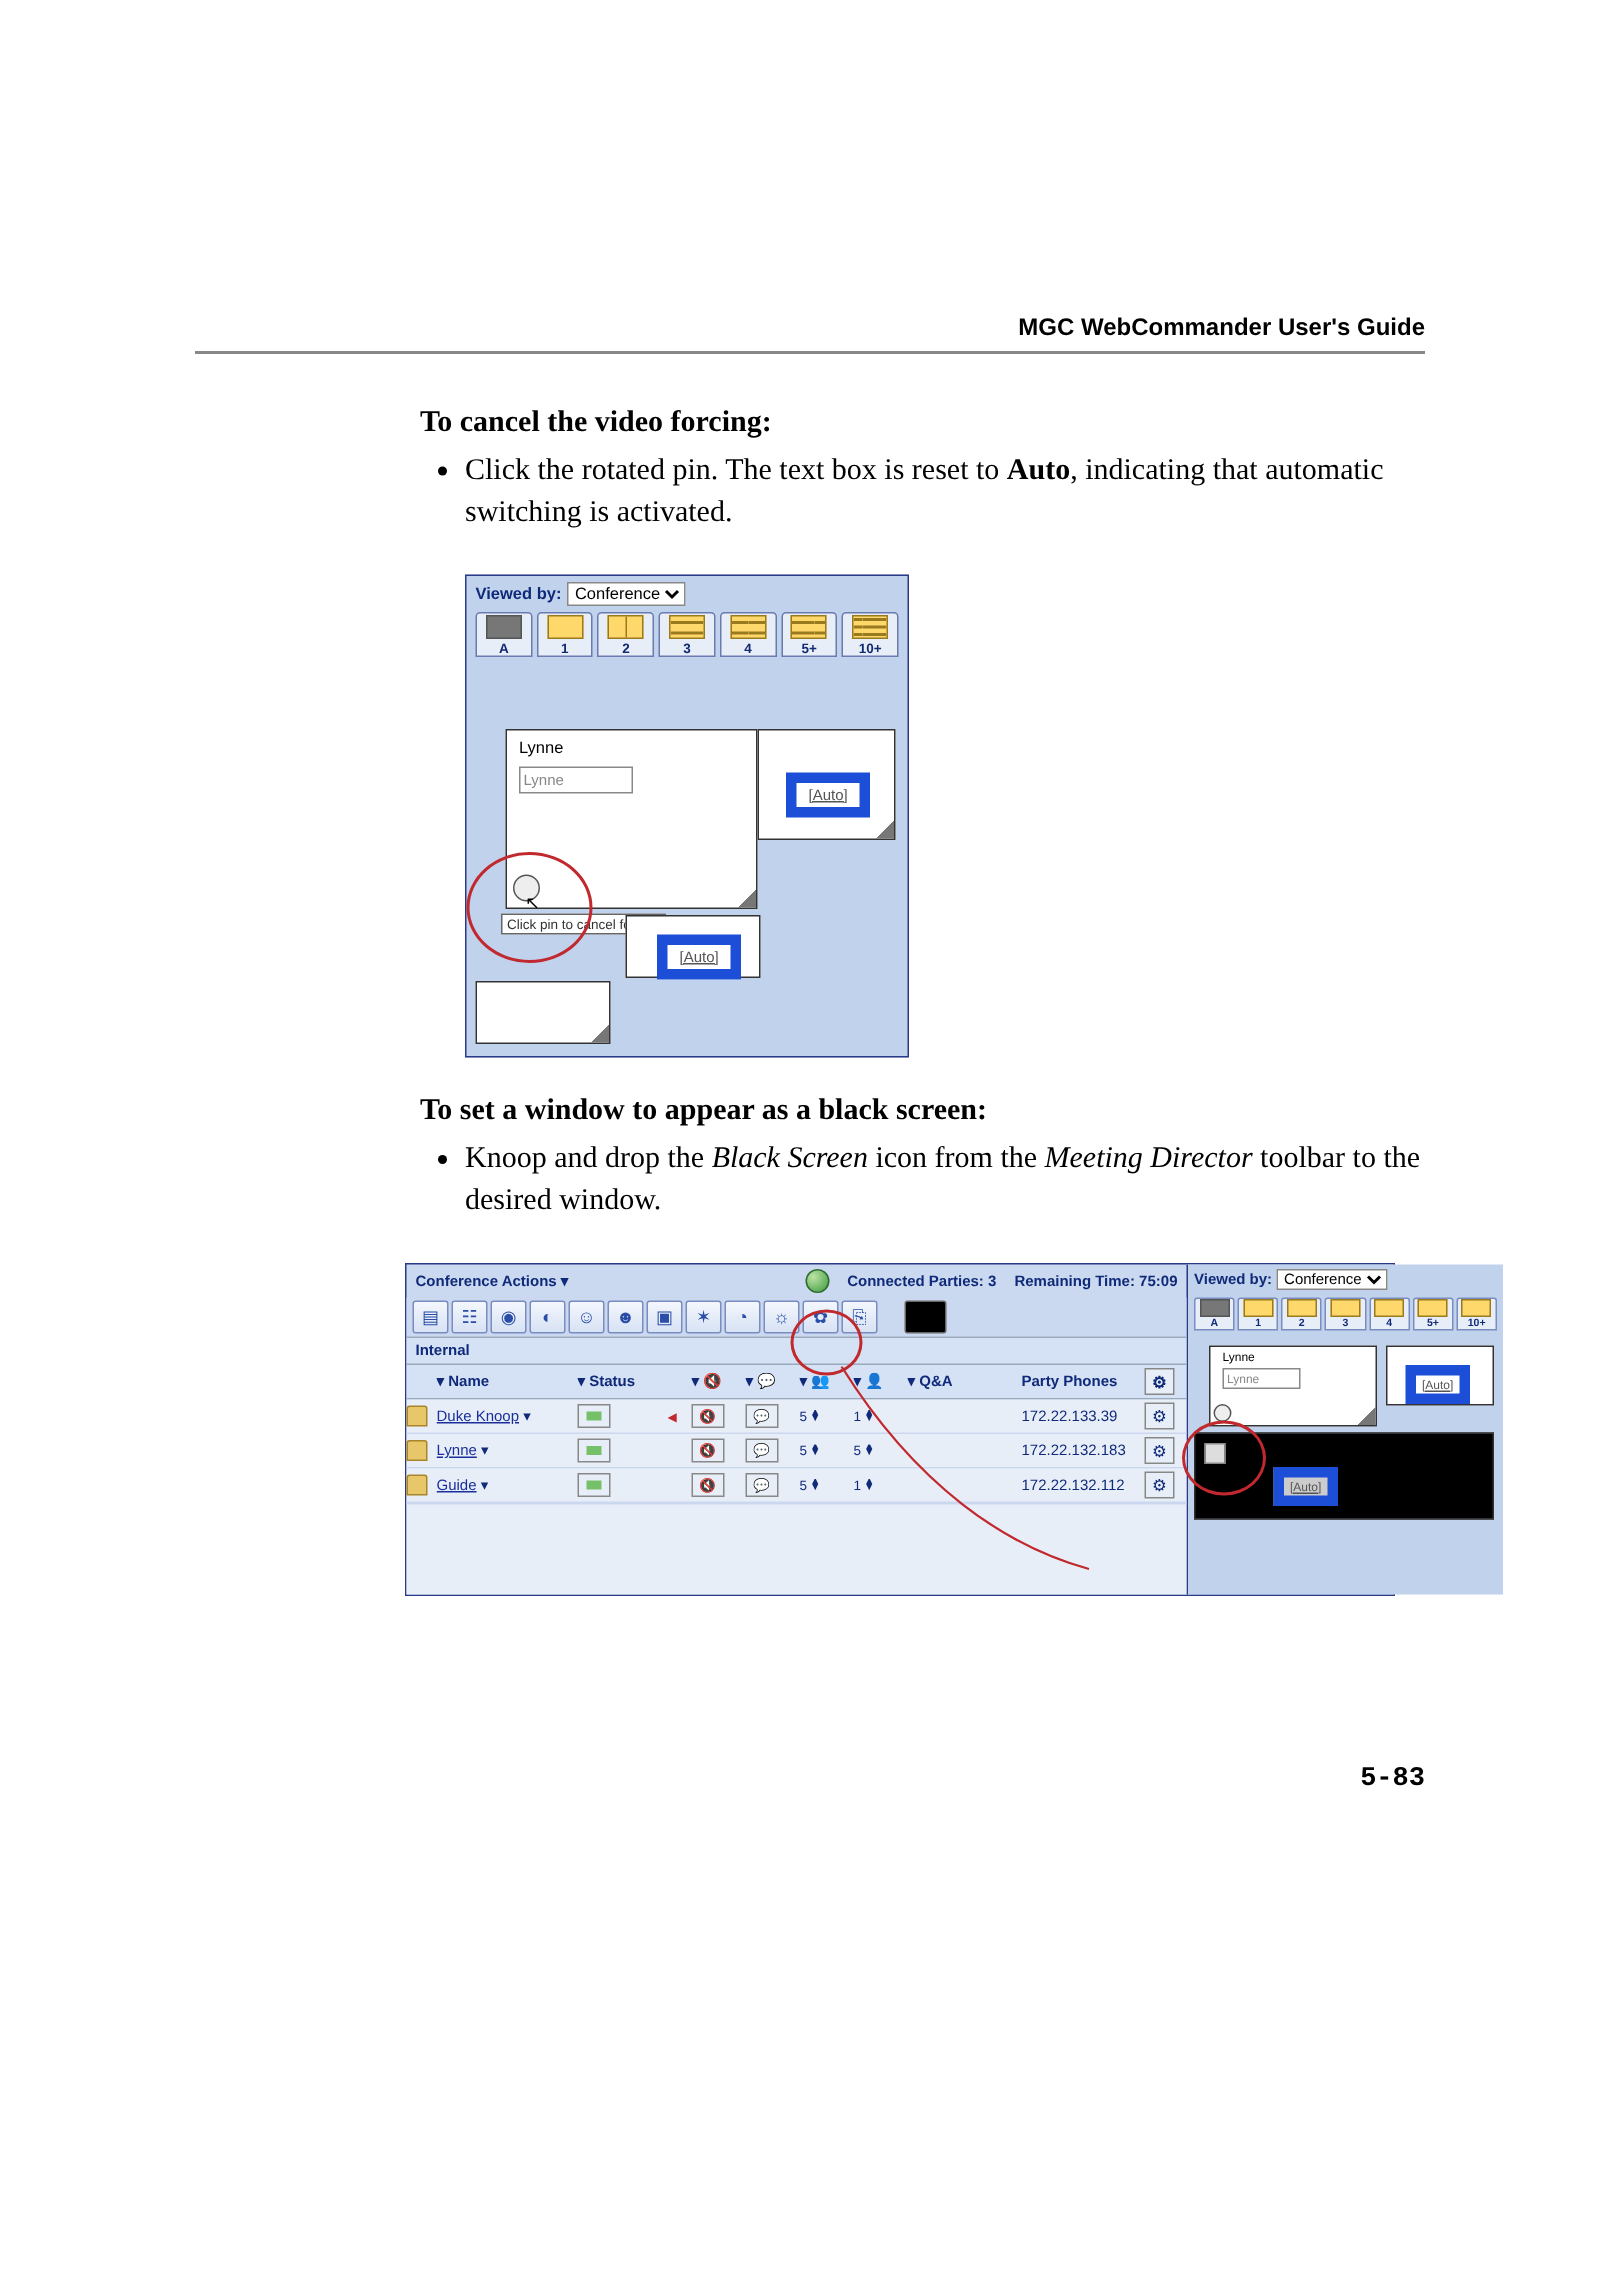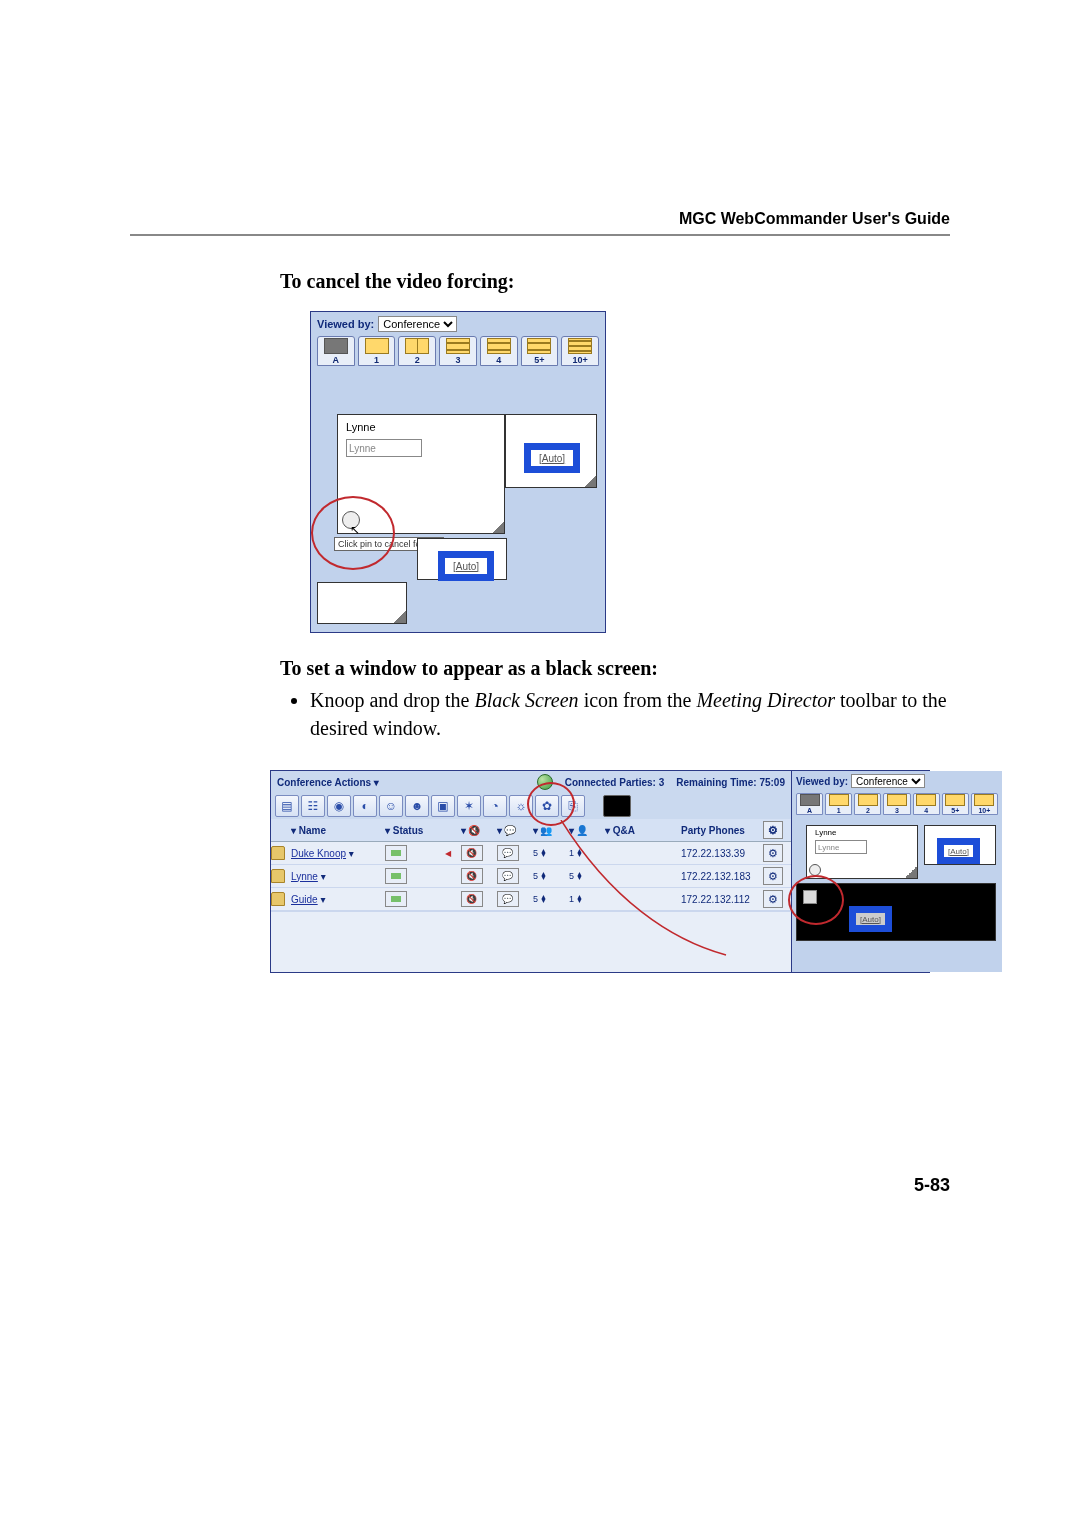--- a/index.html
+++ b/index.html
@@ -265,34 +265,39 @@
   .minitab .mi{width:18px;height:10px;background:#ffd86b;border:1px solid #9a7a1f;margin-bottom:1px;}
   .rlayout{margin:8px 4px 4px 4px;width:200px;height:120px;position:relative;}
   .rlayout .cell{font-size:9px;}
   .rlayout .blackcell .mouseico{
     position:absolute; top:6px; left:6px;
     width:12px;height:12px;background:#ddd;border:1px solid #888;
   }
   .footer-num {
     position:absolute;
     bottom:80px; right:130px;
-    font-family:Liberation Sans, sans-serif;
+    font-family:Liberation Mono, monospace;
     font-weight:bold;
     font-size:18px;
   }
 </style>
 </head>
 <body>
 
 <div class="page">
   <div class="header-right">MGC WebCommander User's Guide</div>
   <div class="rule"></div>
 
   <div class="content">
     <p class="h2">To cancel the video forcing:</p>
+    <ul class="body">
+      <li>
+        <span>Click the rotated pin. The text box is reset to </span><b>Auto</b><span>, indicating that automatic switching is activated.</span>
+      </li>
+    </ul>
 
     
     <div class="figure">
       <div class="panel1">
         <div class="topbar">
           <span>Viewed by:</span>
           <select>
             <option>Conference</option>
           </select>
         </div>
@@ -411,20 +416,21 @@
             <div class="tbtn">☺</div>
             <div class="tbtn">☻</div>
             <div class="tbtn">▣</div>
             <div class="tbtn">✶</div>
             <div class="tbtn">◔</div>
             <div class="tbtn">☼</div>
             <div class="tbtn">✿</div>
             <div class="tbtn">⎘</div>
             <div class="black-screen-btn"></div>
           </div>
+          <div class="tabrow">Internal</div>
           <div class="theadrow">
             <span></span>
             <span>▾ <span>Name</span></span>
             <span>▾ <span>Status</span></span>
             <span></span>
             <span>▾ 🔇</span>
             <span>▾ 💬</span>
             <span>▾ 👥</span>
             <span>▾ 👤</span>
             <span>▾ <span>Q&amp;A</span></span>

